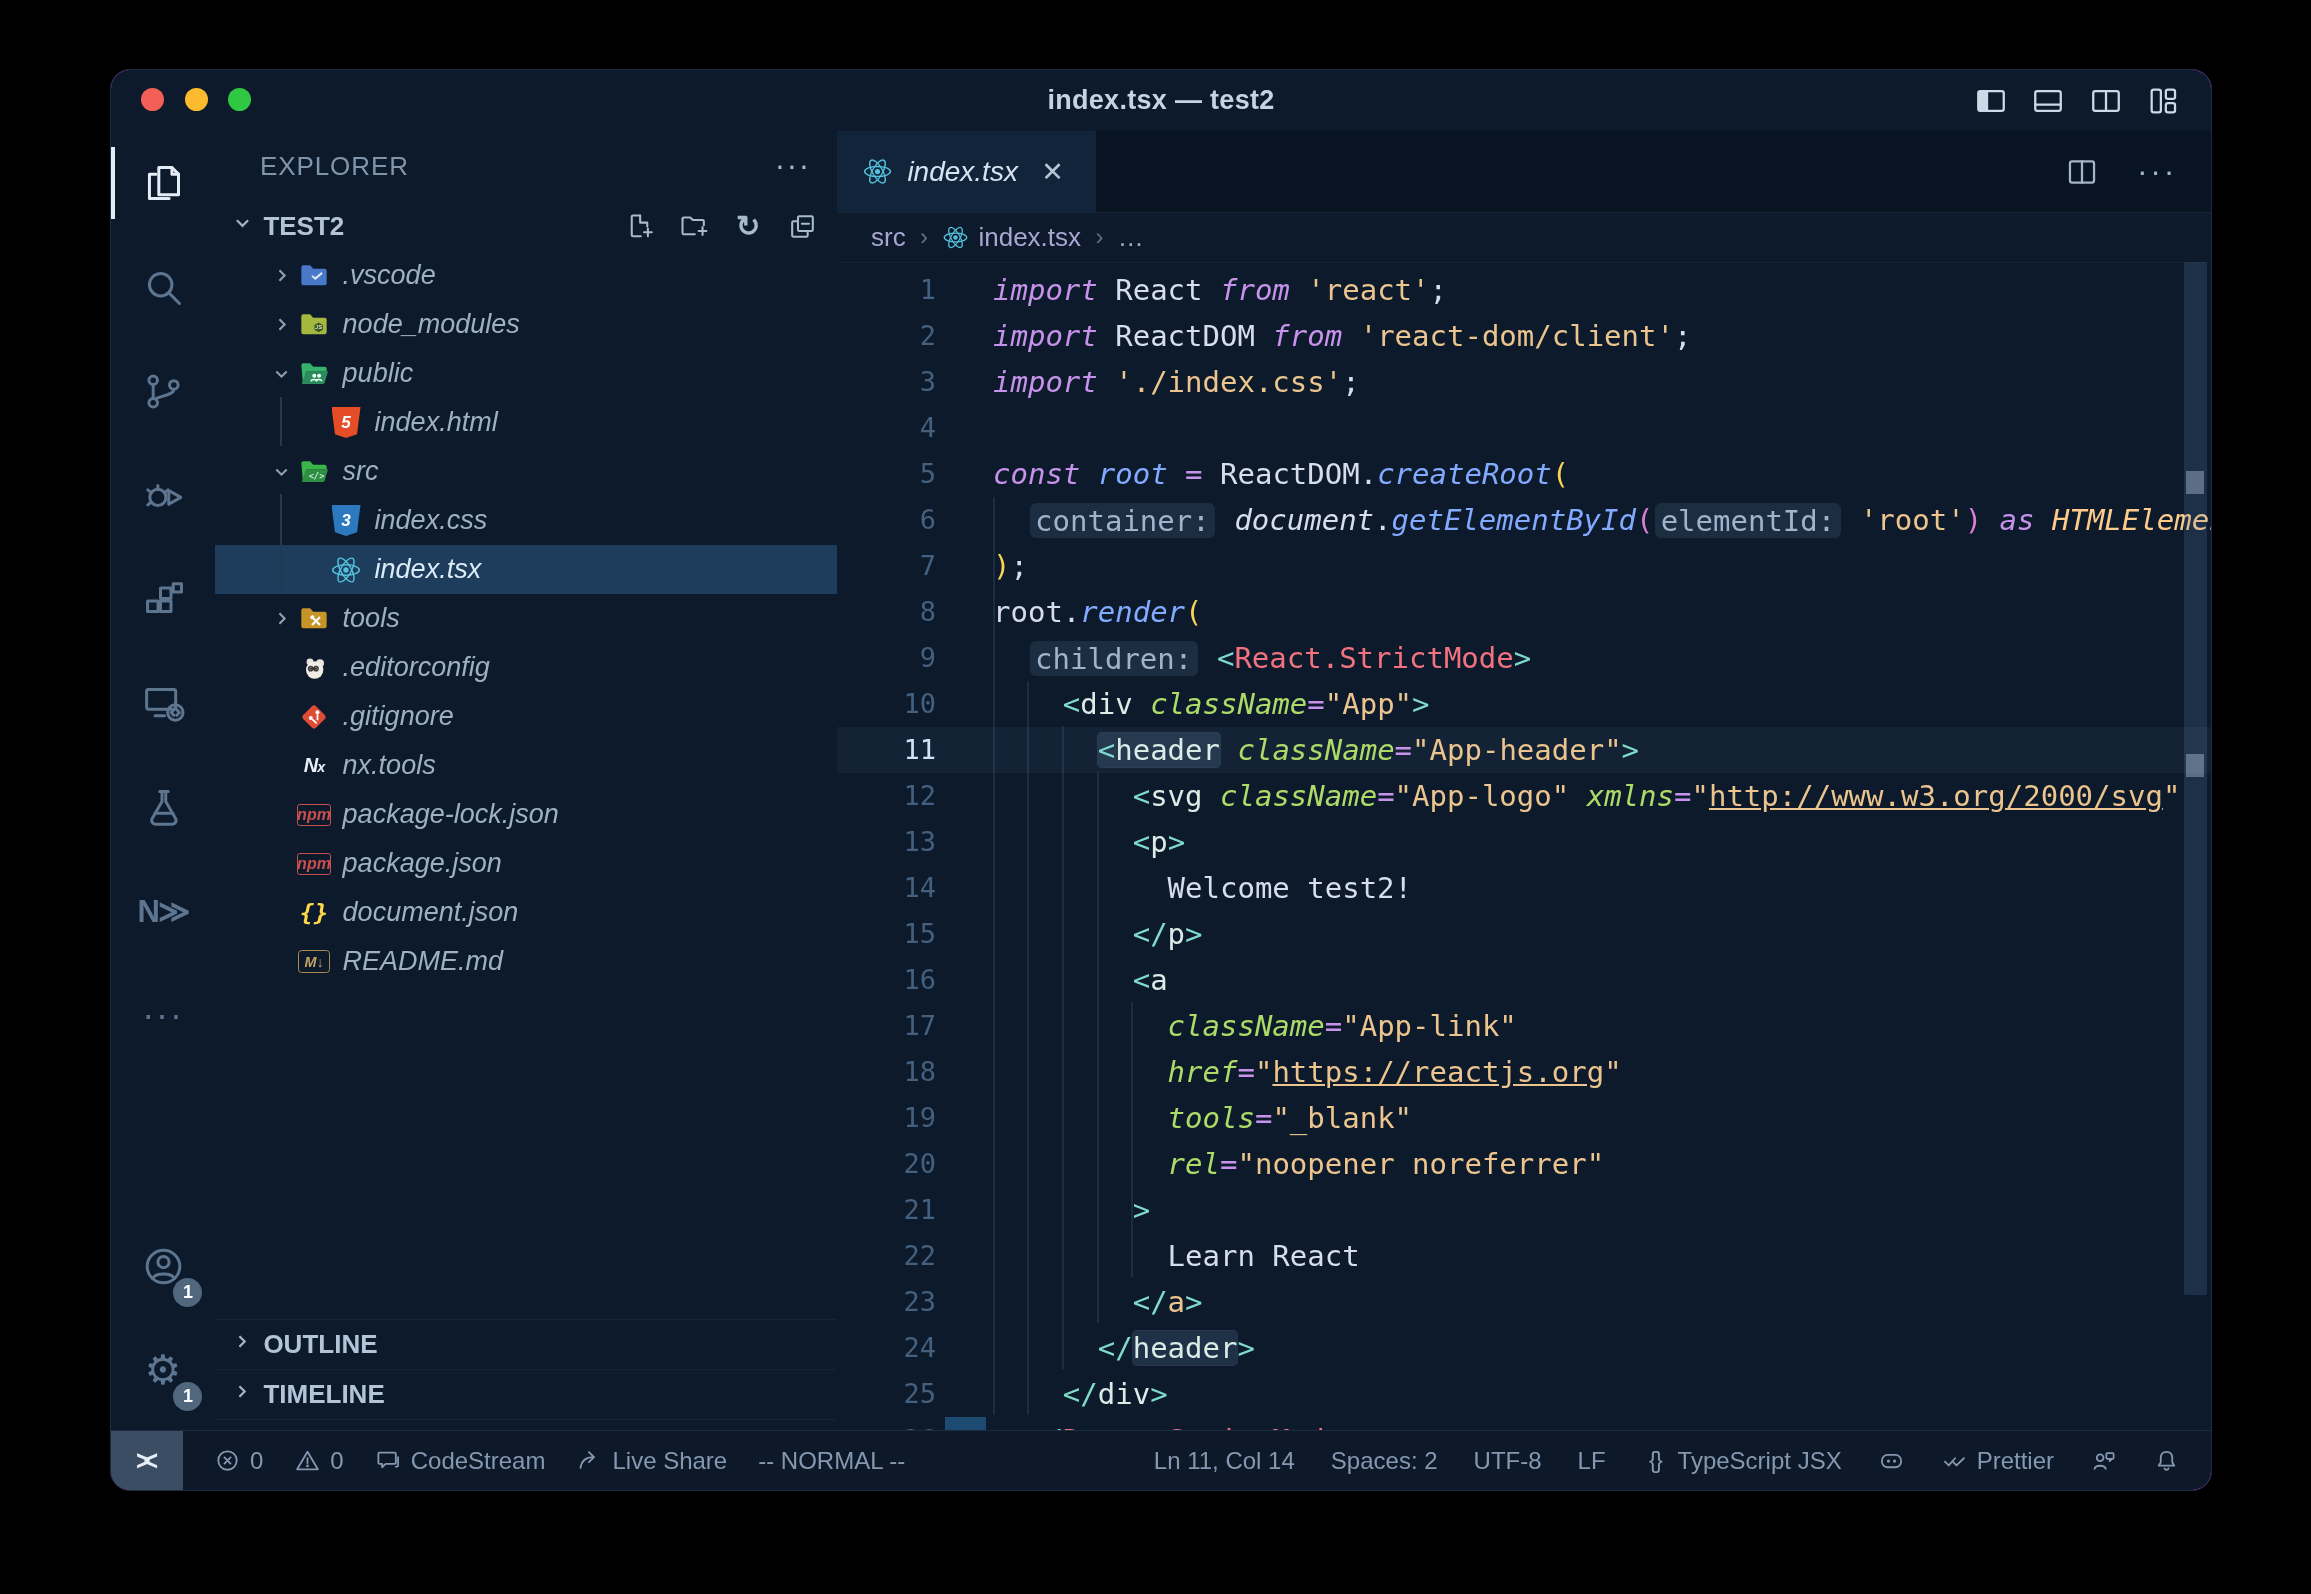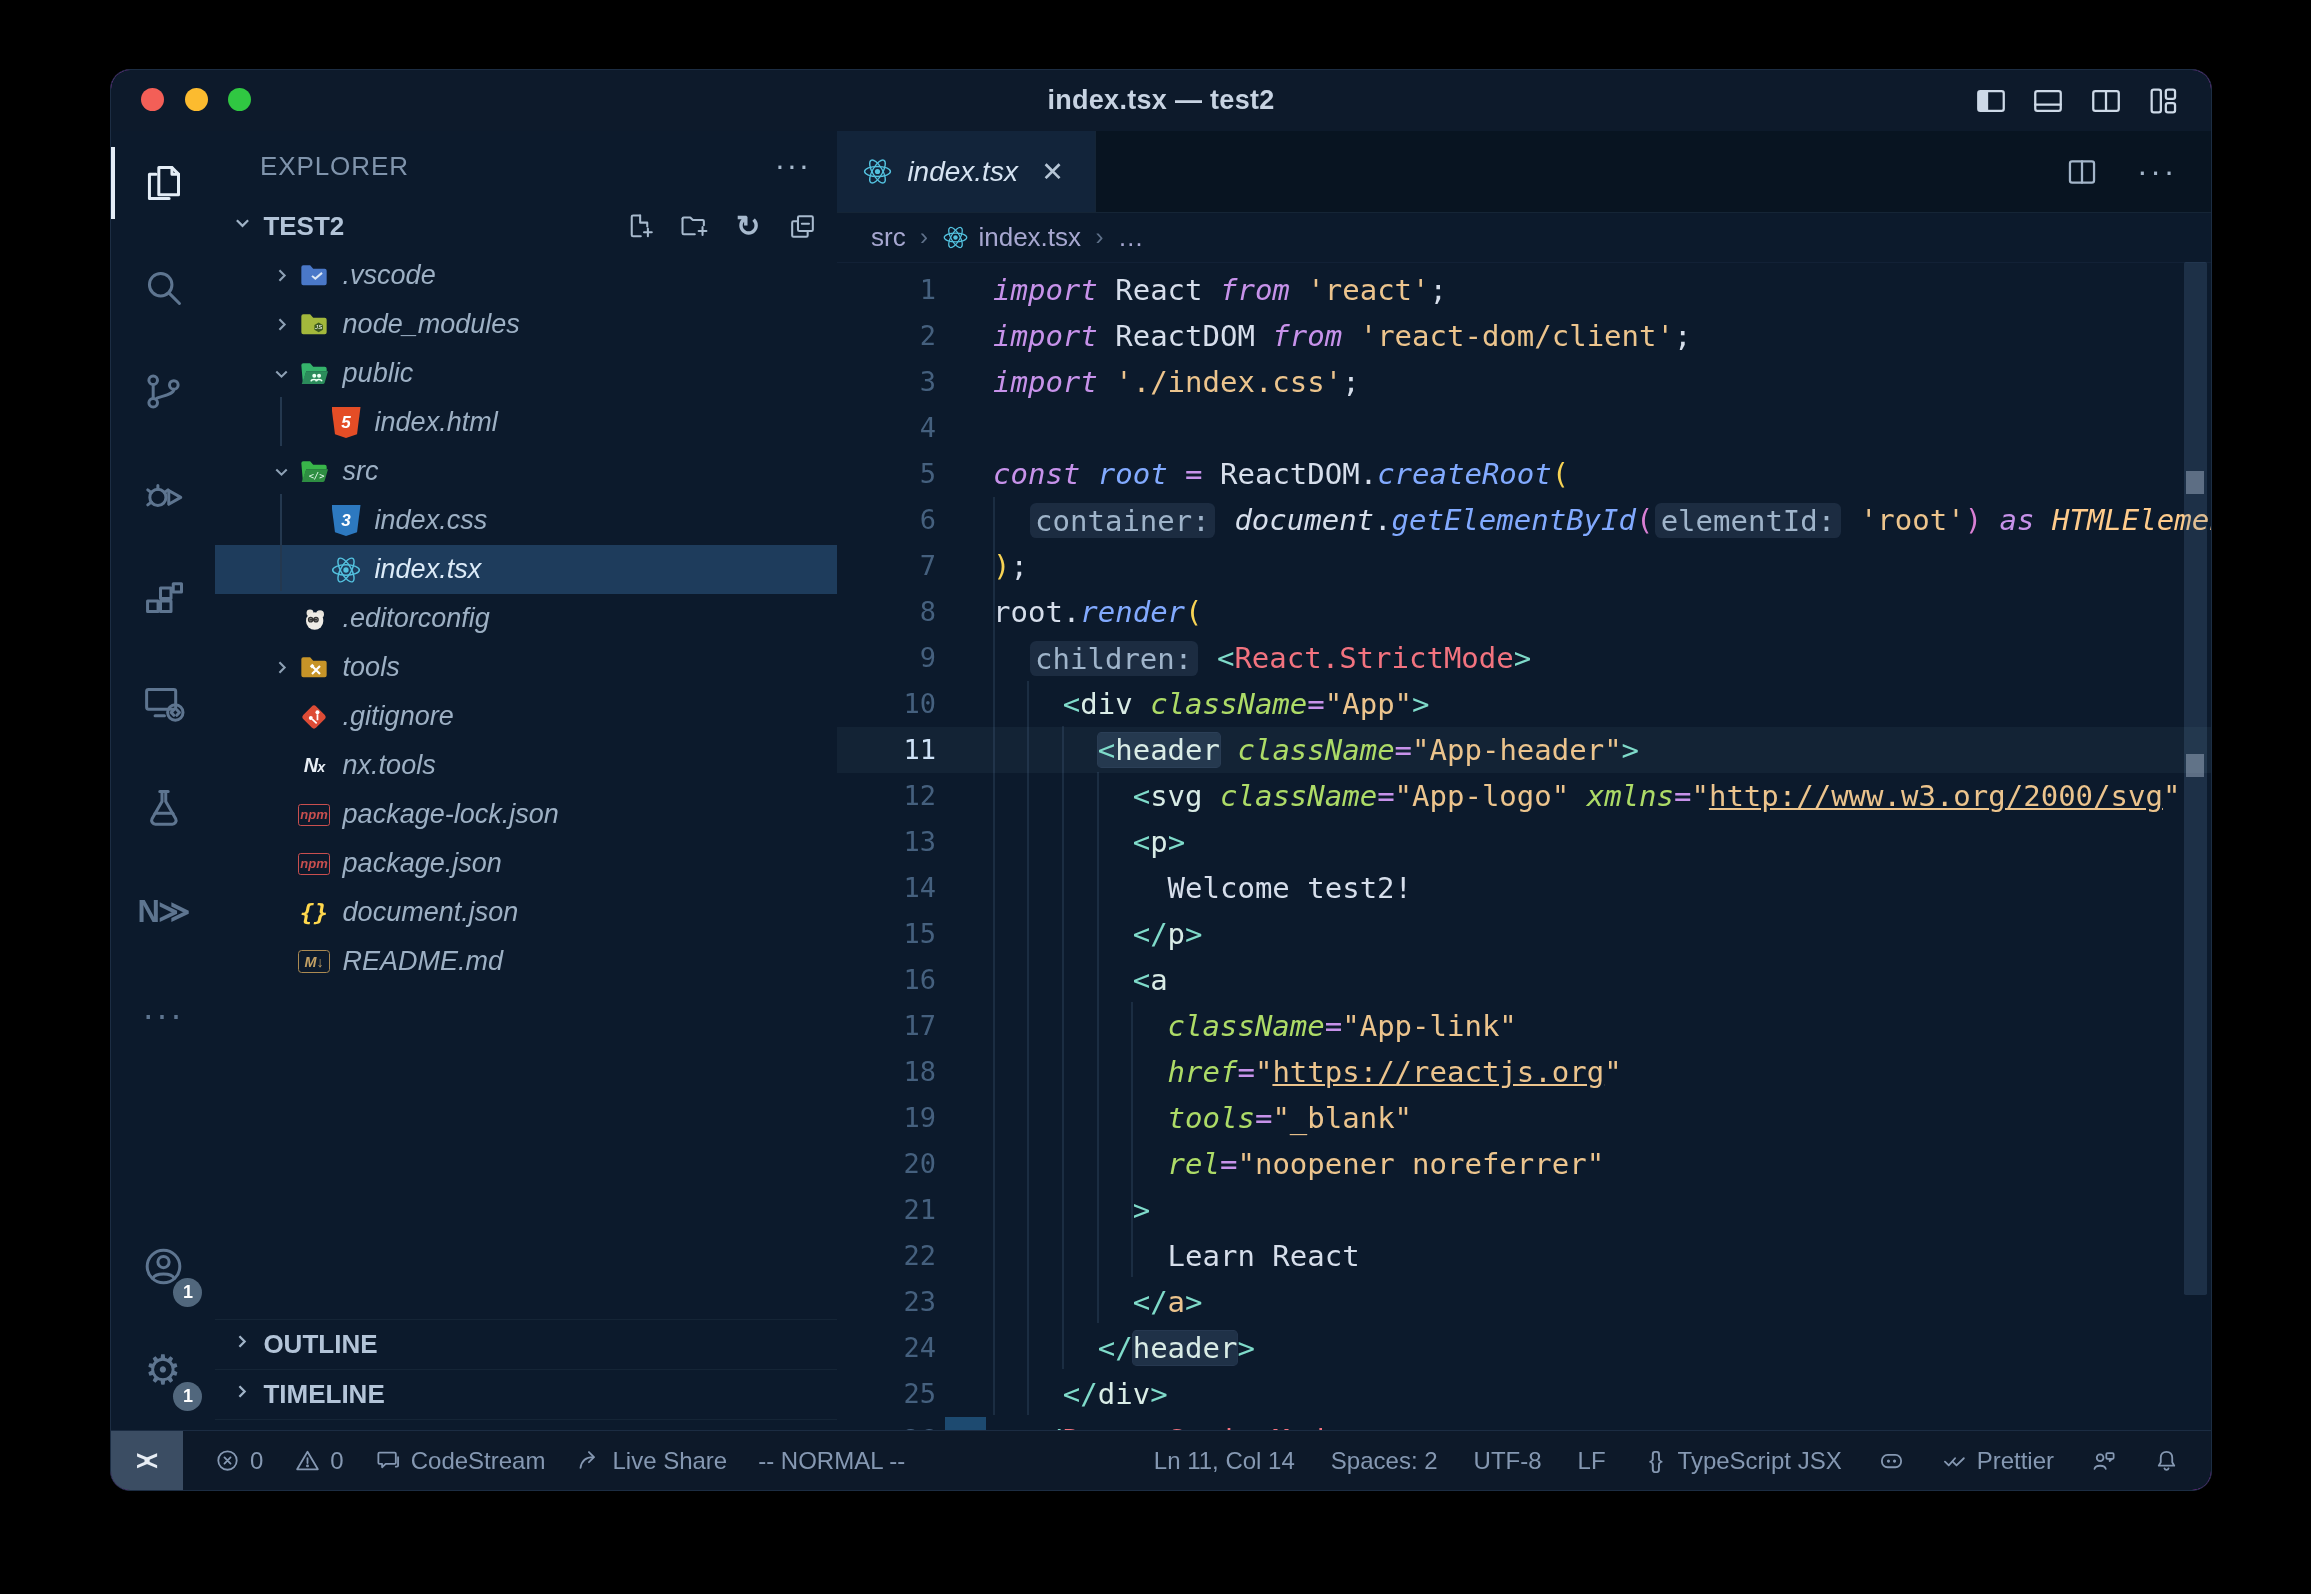--- a/index.html
+++ b/index.html
@@ -83,21 +83,21 @@
               justify-content:center;flex:none;}
   .sb-item{display:flex;align-items:center;gap:9px;margin-left:31px;white-space:nowrap;}
   .sb-item .ic{width:27px;height:27px;}
   .sb-right{margin-left:auto;display:flex;align-items:center;margin-right:31px;}
   .sb-right .sb-item{margin-left:36px;}
   .braces-glyph{font-size:23.4px;letter-spacing:-1.8px;}
   .remote-glyph{font-size:25px;font-weight:bold;letter-spacing:-7.2px;transform:scaleY(1.1);padding-right:7.2px;}
   .ic svg{width:100%;height:100%;display:block;}
   .htmlshield{width:29px;height:31px;display:flex;align-items:center;justify-content:center;
               color:#fff;font-size:17px;font-weight:bold;clip-path:polygon(0 0,100% 0,88% 88%,50% 100%,12% 88%);}
-  .npmbox{width:32px;height:20px;border:1.8px solid #c94f4f;border-radius:2.7px;color:#c94f4f;font-size:13px;font-weight:bold;
+  .npmbox{width:32px;height:20px;border:1.8px solid #c94f4f;border-radius:2.7px;color:#c94f4f;font-size:16px;font-weight:bold;
           display:flex;align-items:center;justify-content:center;letter-spacing:0;}
   .mdbox{width:34px;height:21.6px;border:1.8px solid #ab8a52;border-radius:3.6px;color:#c2a064;font-size:14.4px;font-weight:bold;
          display:flex;align-items:center;justify-content:center;}
 </style>
 </head>
 <body>
 
 <div class="window">
 
   <div class="titlebar">
@@ -352,47 +352,47 @@
             <svg viewBox="0 0 24 24" fill="none" stroke="#53c1de" stroke-width="1.1">
               <circle cx="12" cy="12" r="2" fill="#53c1de" stroke="none"></circle>
               <ellipse cx="12" cy="12" rx="10" ry="3.9"></ellipse>
               <ellipse cx="12" cy="12" rx="10" ry="3.9" transform="rotate(60 12 12)"></ellipse>
               <ellipse cx="12" cy="12" rx="10" ry="3.9" transform="rotate(120 12 12)"></ellipse>
             </svg>
           </span>
           <span>index.tsx</span>
         </div>
         <div class="trow" style="padding-left: 49px;">
+          <span class="chev">
+            <svg viewBox="0 0 24 24" fill="none" stroke="currentColor" stroke-width="2" width="25" height="25">
+              <path d="M10 7l5 5-5 5"></path>
+            </svg>
+          </span>
+          <span class="ficon">
+            <svg viewBox="0 0 24 24" fill="none">
+              <path d="M2.5 5.5A1.5 1.5 0 0 1 4 4h5.1l2.3 2.5H20a1.5 1.5 0 0 1 1.5 1.5v9.5A1.5 1.5 0 0 1 20 19H4a1.5 1.5 0 0 1-1.5-1.5z" fill="#c79428"></path>
+              <path d="M10.5 16.5l6-6M16.5 16.5l-6-6" stroke="#fff" stroke-width="1.6"></path>
+              <path d="M9.8 9.8l1.6 1.6" stroke="#fff" stroke-width="2.6"></path>
+            </svg>
+          </span>
+          <span>tools</span>
+        </div>
+        <div class="trow" style="padding-left: 49px;">
           <span class="chev"></span>
           <span class="ficon">
             <svg viewBox="0 0 24 24">
               <circle cx="9" cy="7.5" r="2.6" fill="#e8e4dc"></circle>
               <circle cx="16.5" cy="8.5" r="3" fill="#e8e4dc"></circle>
               <circle cx="12.5" cy="13.5" r="6.5" fill="#efece6"></circle>
               <path d="M8.5 12.5h6" stroke="#333" stroke-width="1.6"></path>
               <circle cx="9.5" cy="12.5" r="1.6" fill="none" stroke="#333" stroke-width="1"></circle>
               <circle cx="13.5" cy="12.5" r="1.6" fill="none" stroke="#333" stroke-width="1"></circle>
             </svg>
           </span>
           <span>.editorconfig</span>
-        </div>
-        <div class="trow" style="padding-left: 49px;">
-          <span class="chev">
-            <svg viewBox="0 0 24 24" fill="none" stroke="currentColor" stroke-width="2" width="25" height="25">
-              <path d="M10 7l5 5-5 5"></path>
-            </svg>
-          </span>
-          <span class="ficon">
-            <svg viewBox="0 0 24 24" fill="none">
-              <path d="M2.5 5.5A1.5 1.5 0 0 1 4 4h5.1l2.3 2.5H20a1.5 1.5 0 0 1 1.5 1.5v9.5A1.5 1.5 0 0 1 20 19H4a1.5 1.5 0 0 1-1.5-1.5z" fill="#c79428"></path>
-              <path d="M10.5 16.5l6-6M16.5 16.5l-6-6" stroke="#fff" stroke-width="1.6"></path>
-              <path d="M9.8 9.8l1.6 1.6" stroke="#fff" stroke-width="2.6"></path>
-            </svg>
-          </span>
-          <span>tools</span>
         </div>
         <div class="trow" style="padding-left: 49px;">
           <span class="chev"></span>
           <span class="ficon">
             <svg viewBox="0 0 24 24">
               <rect x="5.2" y="5.2" width="13.6" height="13.6" rx="2.4" fill="#de4c36" transform="rotate(45 12 12)"></rect>
               <circle cx="9.6" cy="12.8" r="1.5" fill="#fff"></circle>
               <circle cx="14.6" cy="8.4" r="1.5" fill="#fff"></circle>
               <path d="M10.6 13.6l3.4 3.2M14.6 10v4.5" stroke="#fff" stroke-width="1.3"></path>
             </svg>

